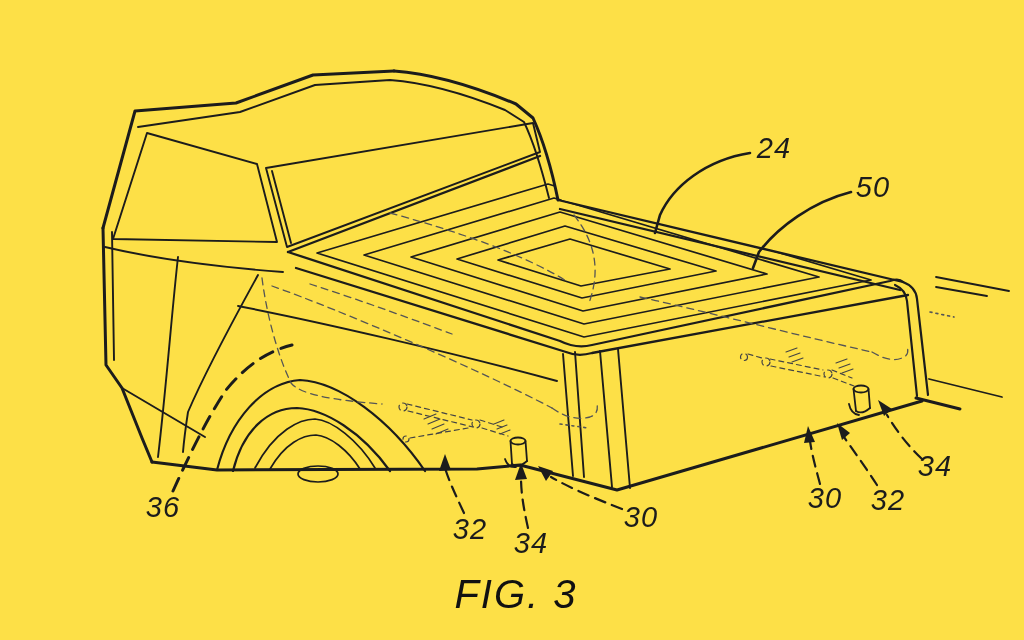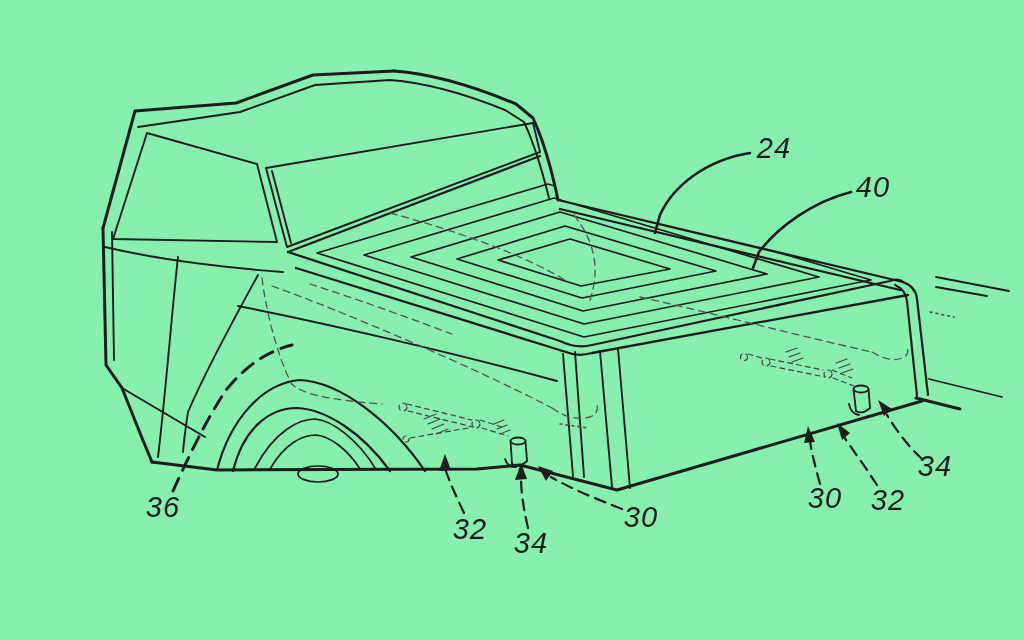--- a/index.html
+++ b/index.html
@@ -1,17 +1,17 @@
 <!DOCTYPE html>
 <html><head>
 <meta charset="utf-8">
 <style>
   html,body{margin:0;padding:0;background:#ffffff;}
   #stage{
-    position:relative;width:1024px;height:640px;background:#86efac;overflow:hidden;
+    position:relative;width:1024px;height:640px;background:#fde047;overflow:hidden;
     font-family:"Liberation Sans", sans-serif;
   }
   #drawing{position:absolute;left:0;top:0;}
   .ref-label{
     position:absolute;transform:translate(-50%,-50%);
     font-style:italic;font-size:29px;color:#1c1c1c;letter-spacing:1px;
     white-space:nowrap;user-select:none;
   }
   .fig-caption{
     position:absolute;transform:translate(-50%,-50%);
@@ -192,22 +192,23 @@
       <path d="M445,454 L439,471 L451,470 Z"></path>
       <path d="M521,463 L515,480 L527,479 Z"></path>
       <path d="M538,466 L553,471 L546,481 Z"></path>
       <path d="M808,426 L804,443 L815,442 Z"></path>
       <path d="M837,423 L842,440 L850,433 Z"></path>
       <path d="M878,400 L884,416 L892,409 Z"></path>
     </g>
   </svg>
 
   <div class="ref-label" style="left:774px;top:148px;">24</div>
-  <div class="ref-label" style="left:873px;top:187px;">40</div>
+  <div class="ref-label" style="left:873px;top:187px;">50</div>
   <div class="ref-label" style="left:163px;top:507px;text-align:center;">36</div>
   <div class="ref-label" style="left:470px;top:529px;">32</div>
   <div class="ref-label" style="left:531px;top:543px;">34</div>
   <div class="ref-label" style="left:641px;top:517px;">30</div>
   <div class="ref-label" style="left:825px;top:498px;">30</div>
   <div class="ref-label" style="left:888px;top:500px;">32</div>
   <div class="ref-label" style="left:935px;top:466px;">34</div>
 
+  <div class="fig-caption" style="left:516px;top:594px;">FIG. 3</div>
 </div>
 
 </body></html>

